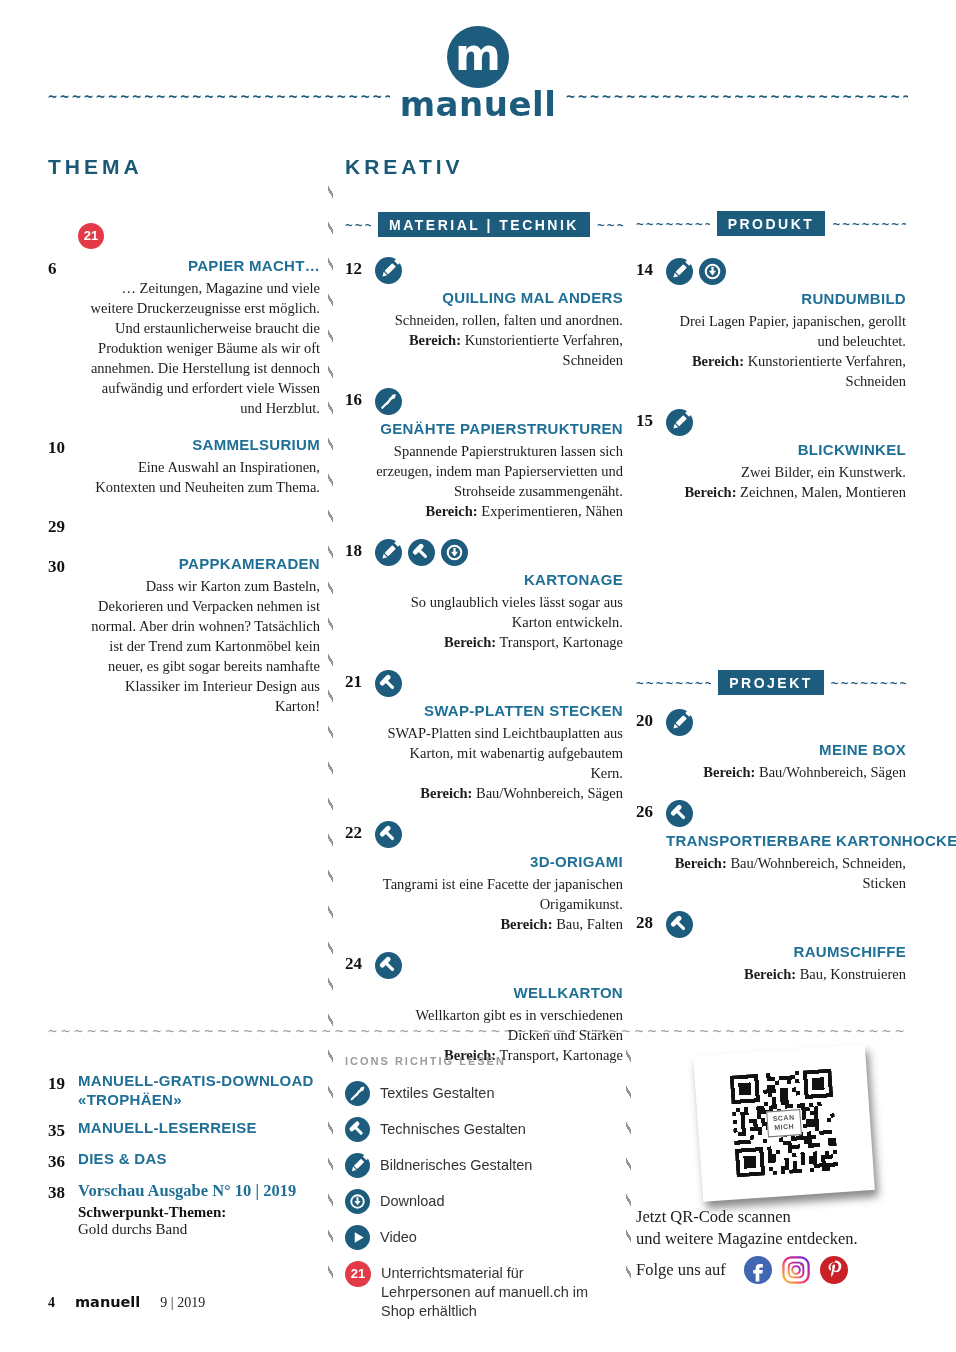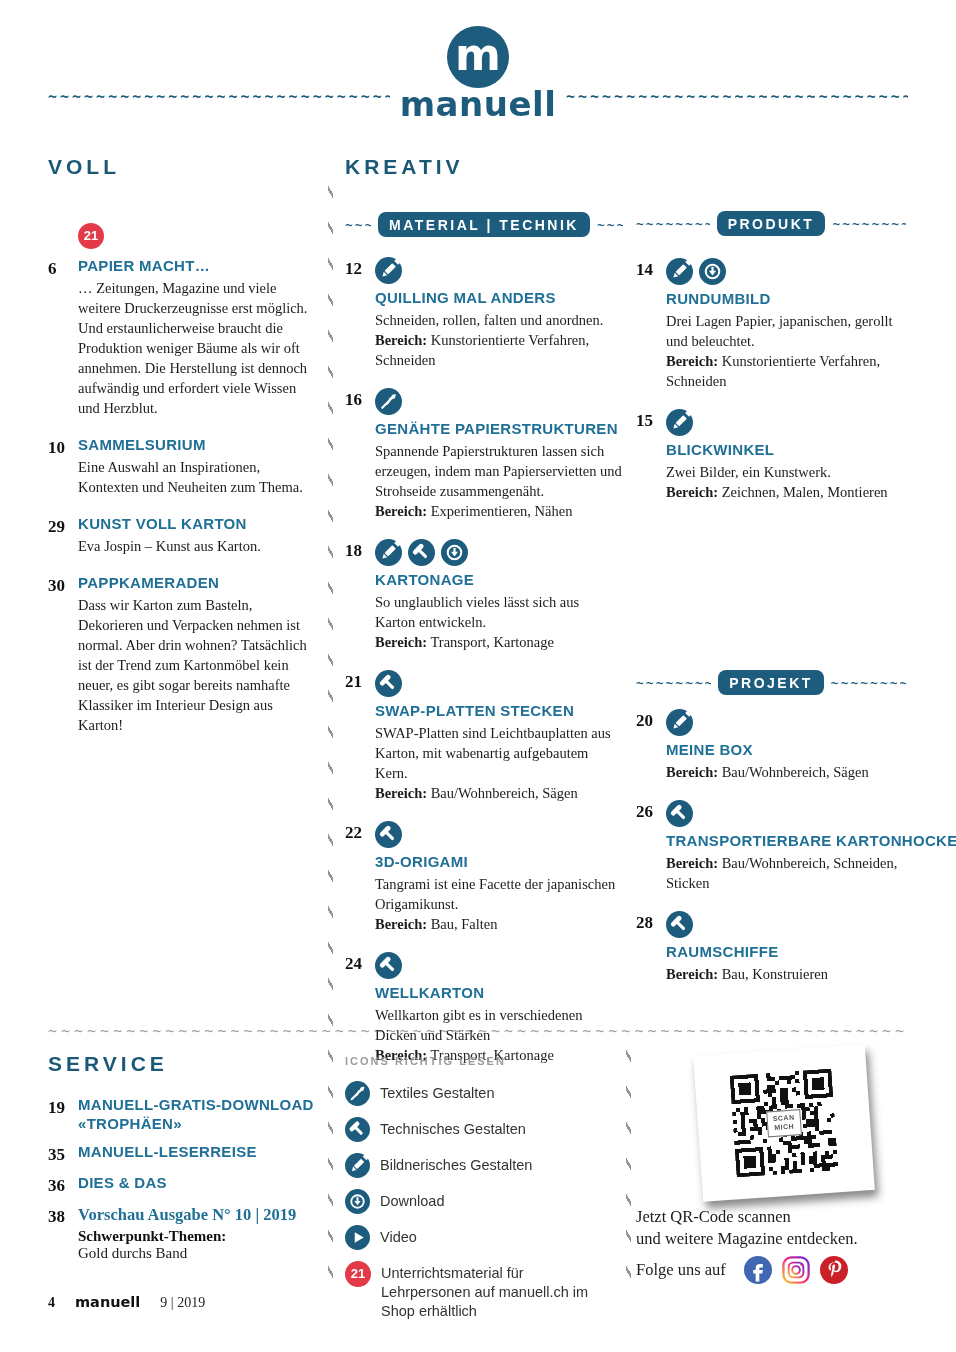--- a/index.html
+++ b/index.html
@@ -19,25 +19,25 @@
          font:15px "DejaVu Sans Mono","Liberation Mono",monospace;letter-spacing:4px;transform:scaleY(.9);}
   
   .col{position:absolute;top:155px;}
   .colhead{font:bold 21px "Liberation Sans","DejaVu Sans",sans-serif;letter-spacing:4px;color:#1a5975;}
   .colhead.gray{color:#9b9b9b;letter-spacing:2px;font-size:11px;}
   
   .badgerow{display:flex;align-items:center;gap:7px;}
   .badgerow .tildes{flex:1;overflow:hidden;white-space:nowrap;color:#1d5c7d;
         font:bold 13px "DejaVu Sans Mono","Liberation Mono",monospace;letter-spacing:2px;}
   .badge{background:#1d5c7d;color:#fff;font:bold 14px "Liberation Sans","DejaVu Sans",sans-serif;
-         letter-spacing:2.5px;padding:5px 11px 4px;white-space:nowrap;border-radius:8px;}
+         letter-spacing:2.5px;padding:5px 11px 4px;white-space:nowrap;}
   
   .entry{display:flex;margin-top:18px;}
   .entry .num,.srow .num{width:30px;flex:none;font:bold 17px "Liberation Serif",serif;color:#111;padding-top:2px;}
-  .entry .content{flex:1;min-width:0;}
+  .entry .content{flex:1;min-width:0;text-align:right;}
   .icons{display:flex;gap:6px;margin-bottom:5px;}
   .icons svg{width:27px;height:27px;display:block;}
   .badge21{width:26px;height:26px;border-radius:50%;background:#e23b47;color:#fff;flex:none;
            font:bold 13px/26px "Liberation Sans","DejaVu Sans",sans-serif;text-align:center;display:inline-block;}
   .title{font:bold 15px "Liberation Sans","DejaVu Sans",sans-serif;color:#1f6f96;letter-spacing:.3px;
          margin-bottom:4px;white-space:nowrap;}
   .desc,.bline{font:14.5px/1.38 "Liberation Serif",serif;color:#1c1c1c;margin:0;}
   .bline strong{font-weight:bold;}
   .thema-badge{margin:44px 0 8px 30px;}
   
@@ -139,45 +139,41 @@
     <div class="wordmark">manuell</div>
   </div>
   <div class="tilde-line" style="left:48px;width:342px;">~~~~~~~~~~~~~~~~~~~~~~~~~~~~~~~~~~~~~~~~~~~~~~~~~~</div>
   <div class="tilde-line" style="left:566px;width:342px;">~~~~~~~~~~~~~~~~~~~~~~~~~~~~~~~~~~~~~~~~~~~~~~~~~~</div>
 
   <div class="vline" style="left:328px;top:162px;height:1126px;"></div>
   <div class="vline" style="left:626px;top:1046px;height:242px;"></div>
   <div class="hdash" style="left:48px;top:1022px;width:858px;">~~~~~~~~~~~~~~~~~~~~~~~~~~~~~~~~~~~~~~~~~~~~~~~~~~~~~~~~~~~~~~~~~~~~~~~~~~~~~~~~~~~~~~~~~~</div>
 
   <div class="col" style="left:48px;width:272px;">
-    <div class="colhead">VOLL</div>
+    <div class="colhead">THEMA</div>
     <div class="thema-badge icons">
         <span class="badge21">21</span>
       </div>
 
     <div class="entry" style="margin-top:0;">
       <div class="num">6</div>
       <div class="content">
         <div class="title">PAPIER MACHT…</div>
         <p class="desc">… Zeitungen, Magazine und viele weitere Druckerzeugnisse erst möglich. Und erstaunlicherweise braucht die Produktion weniger Bäume als wir oft annehmen. Die Herstellung ist dennoch aufwändig und erfordert viele Wissen und Herzblut.</p>
       </div>
     </div>
     <div class="entry">
       <div class="num">10</div>
       <div class="content">
         <div class="title">SAMMELSURIUM</div>
         <p class="desc">Eine Auswahl an Inspirationen, Kontexten und Neuheiten zum Thema.</p>
       </div>
     </div>
     <div class="entry">
       <div class="num">29</div>
-      <div class="content">
-        <div class="title">KUNST VOLL KARTON</div>
-        <p class="desc">Eva Jospin – Kunst aus Karton.</p>
-      </div>
     </div>
     <div class="entry">
       <div class="num">30</div>
       <div class="content">
         <div class="title">PAPPKAMERADEN</div>
         <p class="desc">Dass wir Karton zum Basteln, Dekorieren und Verpacken nehmen ist normal. Aber drin wohnen? Tatsächlich ist der Trend zum Kartonmöbel kein neuer, es gibt sogar bereits namhafte Klassiker im Interieur Design aus Karton!</p>
       </div>
     </div>
   </div>
 
@@ -224,21 +220,21 @@
               <use href="#sym-bildnerisches"></use>
             </svg>
             <svg>
               <use href="#sym-technisches"></use>
             </svg>
             <svg>
               <use href="#sym-download"></use>
             </svg>
           </div>
         <div class="title">KARTONAGE</div>
-        <p class="desc">So unglaublich vieles lässt sich aus Karton entwickeln.</p>
+        <p class="desc">So unglaublich vieles lässt sogar aus Karton entwickeln.</p>
         <p class="bline"><strong>Bereich:</strong> <span>Transport, Kartonage</span></p>
       </div>
     </div>
     <div class="entry">
       <div class="num">21</div>
       <div class="content">
         <div class="icons">
             <svg>
               <use href="#sym-technisches"></use>
             </svg>
@@ -351,21 +347,20 @@
               <use href="#sym-technisches"></use>
             </svg>
           </div>
         <div class="title">RAUMSCHIFFE</div>
         <p class="bline"><strong>Bereich:</strong> <span>Bau, Konstruieren</span></p>
       </div>
     </div>
   </div>
 
   <div class="col" style="left:48px;top:1052px;width:272px;">
-    <div class="colhead">SERVICE</div>
     <div class="srow" style="margin-top:20px;">
       <div class="num">19</div>
       <div class="title">MANUELL-GRATIS-DOWNLOAD «TROPHÄEN»</div>
     </div>
     <div class="srow">
       <div class="num">35</div>
       <div class="title">MANUELL-LESERREISE</div>
     </div>
     <div class="srow">
       <div class="num">36</div>

